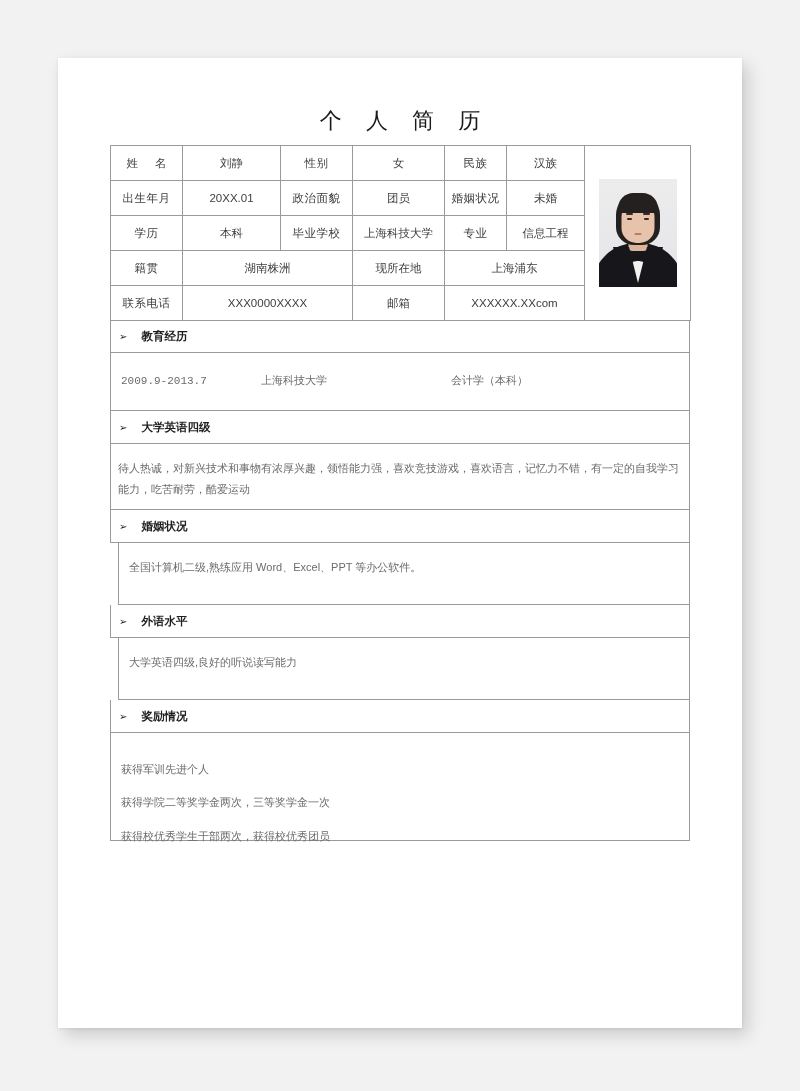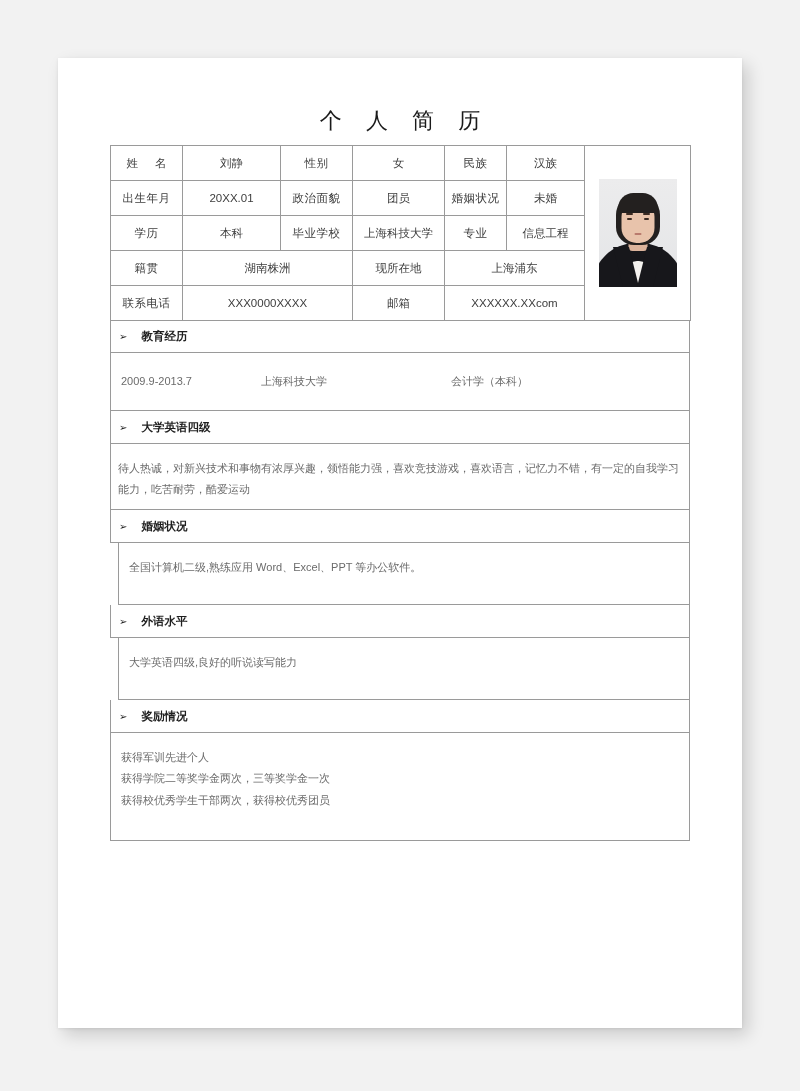--- a/index.html
+++ b/index.html
@@ -119,27 +119,27 @@
 
   .section-body {
     border: 1px solid #9a9a9a;
     border-top: none;
     padding: 14px 10px 10px 10px;
     font-size: 11px;
     color: #6b6b6b;
     line-height: 1.95;
   }
   .body-edu { height: 58px; padding-top: 18px; }
-  .body-edu .edu-row { display: flex; }
+  .body-edu .edu-row { display: flex; font-family: Liberation Mono, monospace; }
   .edu-date { width: 140px; }
   .edu-school { width: 190px; }
   .body-skill { height: 66px; padding-left: 7px; }
   .body-single { height: 62px; margin-left: 8px; }
   .body-awards { height: 108px; }
-  .awards-line { display: block; }
+  .awards-line { display: block; margin-top: 12px; }
 
   .sections { position: absolute; left: 52px; top: 262px; width: 580px; }
 </style>
 </head>
 <body>
 
 <div class="page-wrap">
   <div class="paper">
 
     <div class="doc-title">个 人 简 历</div>

